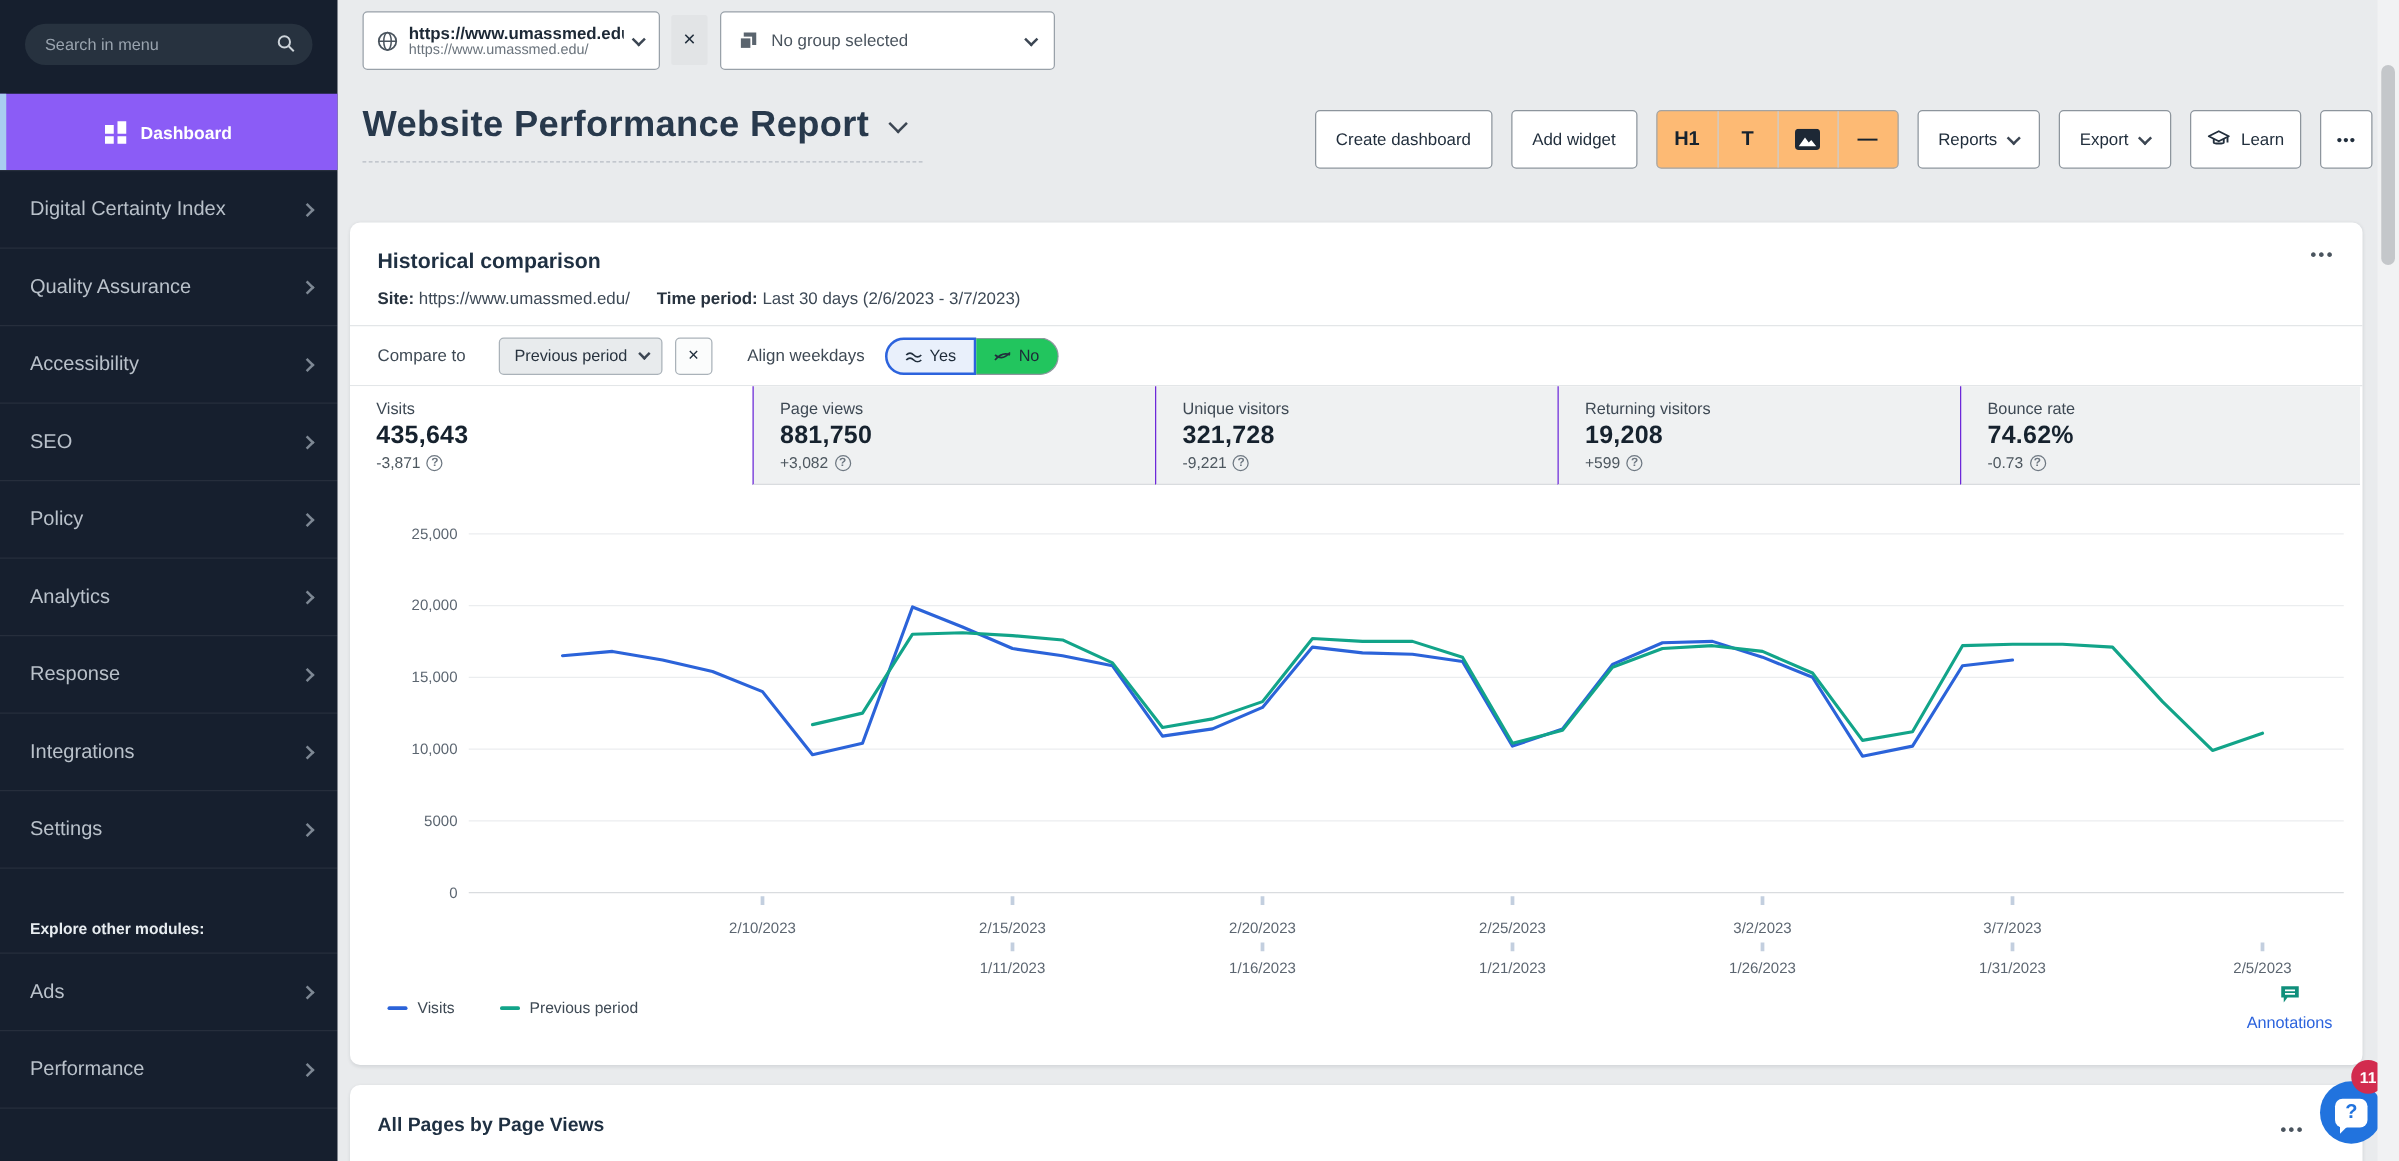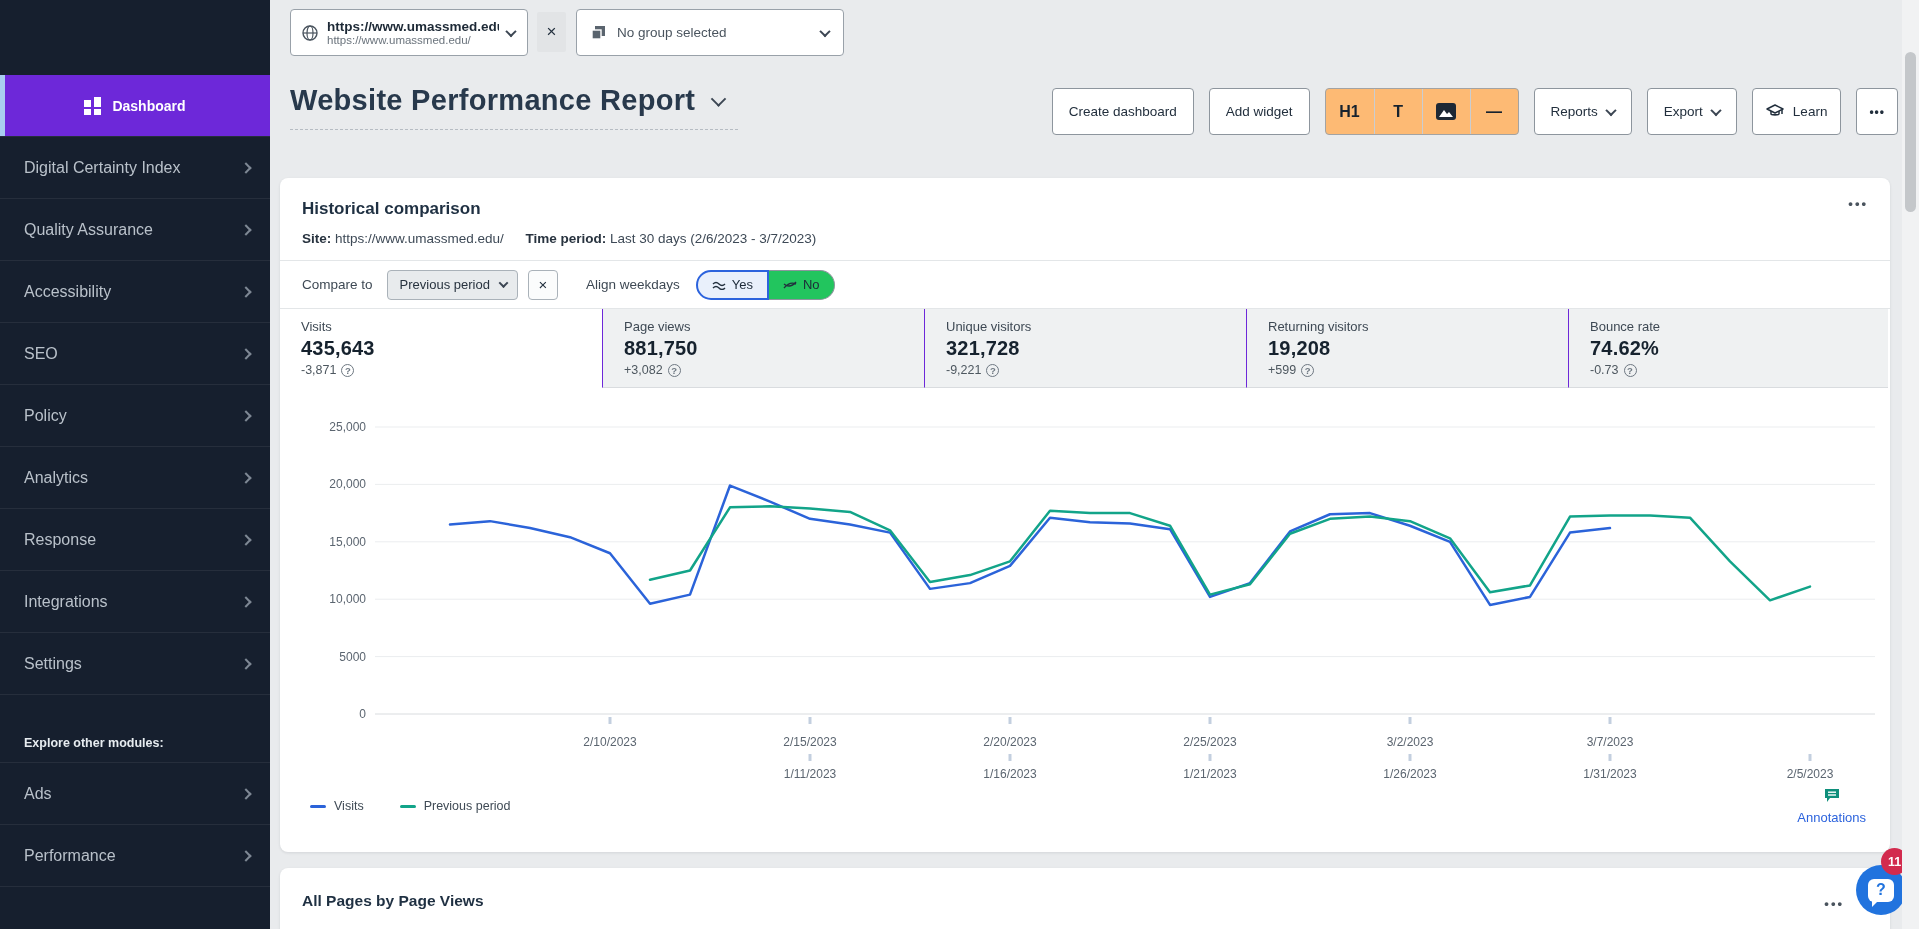--- a/index.html
+++ b/index.html
@@ -6,21 +6,21 @@
   html,body { width:1919px; height:929px; overflow:hidden; }
   body { font-family:"Liberation Sans", sans-serif; background:#e9ebed; position:relative; color:#222f3d; }
 
   
   .sidebar { position:absolute; left:0; top:0; width:270px; height:929px; background:#161f2e; z-index:5; }
   .search-wrap { position:relative; margin:19px 20px 17px 20px; }
   .search-wrap input { width:100%; height:33px; background:#27323f; border:none; border-radius:17px;
       color:#cdd4da; font-size:13px; padding:0 36px 0 16px; outline:none; font-family:inherit; }
   .search-wrap input::placeholder { color:#9aa4af; }
   .search-ic { position:absolute; right:13px; top:8px; }
-  .dash-item { position:absolute; top:75px; left:0; width:270px; height:61px; background:#6d28d9;
+  .dash-item { position:absolute; top:75px; left:0; width:270px; height:61px; background:#8b5cf6;
       display:flex; align-items:center; justify-content:center; gap:10px; cursor:pointer; }
   .dash-item::before { content:""; position:absolute; left:0; top:0; bottom:0; width:5px; background:#a9cdf0; }
   .dash-label { color:#ffffff; font-weight:bold; font-size:14px; }
   .dash-ic { width:18px; height:18px; position:relative; }
   .dash-ic i { position:absolute; background:#fff; }
   .nav { position:absolute; top:136px; left:0; width:270px; }
   .nav-item { height:62px; border-top:1px solid rgba(255,255,255,0.07); display:flex; align-items:center;
       padding:0 20px 0 24px; cursor:pointer; }
   .nav-item span.lbl { color:#b9c1ca; font-size:16px; flex:1; }
   .chev-r { width:8px; height:8px; border-top:2px solid #7e8894; border-right:2px solid #7e8894;
@@ -65,21 +65,21 @@
   .card-title { font-size:17px; font-weight:bold; color:#1f3042; }
   .hist-head { padding:21px 24px 0 22px; position:relative; }
   .menu-dots { position:absolute; right:22px; top:18px; color:#4a545e; font-weight:bold; letter-spacing:2px;
       font-size:13px; cursor:pointer; }
   .site-line { padding:12px 24px 0 22px; font-size:13.5px; color:#3d4956; }
   .site-line b { color:#28333f; }
   .site-line .gap { display:inline-block; width:14px; }
   .divider { border-top:1px solid #e3e6e8; margin-top:14px; }
 
   .compare-row { height:47px; display:flex; align-items:center; padding-left:22px; gap:10px; }
-  .cmp-label { font-size:13.5px; color:#3e4954; margin-right:4px; }
+  .cmp-label { font-size:13.5px; color:#3e4954; margin-right:16px; }
   .cmp-drop { height:30px; background:#e8ebed; border:1px solid #aab2b9; border-radius:4px; display:flex;
       align-items:center; gap:10px; padding:0 10px 0 12px; font-size:13px; color:#28333f; cursor:pointer; }
   .cmp-drop .chev-d { width:7px; height:7px; }
   .cmp-x { width:30px; height:30px; border:1px solid #aab2b9; border-radius:4px; background:#fbfcfc;
       font-size:15px; color:#222f3d; cursor:pointer; display:flex; align-items:center; justify-content:center; }
   .align-label { margin-left:18px; font-size:13.5px; color:#3e4954; }
   .toggle { display:flex; margin-left:6px; }
   .tog { height:30px; display:flex; align-items:center; gap:6px; font-size:13px; padding:0 14px; cursor:pointer; }
   .tog.yes { border:2px solid #2c63dd; background:#e9f0fb; border-radius:15px 0 0 15px; color:#1d2a38; }
   .tog.no { border:1px solid #8d959d; border-left:none; background:#22c55e; border-radius:0 15px 15px 0; color:#1d2a38; }
@@ -122,20 +122,27 @@
   
   .scrollbar { position:absolute; right:0; top:0; width:17px; height:929px; background:#f1f2f3; z-index:30; }
   .scroll-thumb { position:absolute; left:3px; top:52px; width:11px; height:160px; background:#c4c7ca; border-radius:6px; }
 
   svg text { font-family:"Liberation Sans", sans-serif; }
 </style>
 </head>
 <body>
 
 <div class="sidebar">
+  <div class="search-wrap">
+    <input type="text" placeholder="Search in menu" style="">
+    <svg class="search-ic" width="16" height="16" viewBox="0 0 16 16">
+      <circle cx="6.5" cy="6.5" r="4.5" fill="none" stroke="#cdd4da" stroke-width="1.6"></circle>
+      <line x1="10" y1="10" x2="14" y2="14" stroke="#cdd4da" stroke-width="1.6"></line>
+    </svg>
+  </div>
 
   <div class="dash-item">
     <span class="dash-ic">
       <i style="left:0;top:3px;width:7px;height:7px"></i>
       <i style="left:10px;top:0;width:7px;height:10px"></i>
       <i style="left:0;top:12px;width:7px;height:6px"></i>
       <i style="left:10px;top:12px;width:7px;height:6px"></i>
     </span>
     <span class="dash-label">Dashboard</span>
   </div>

